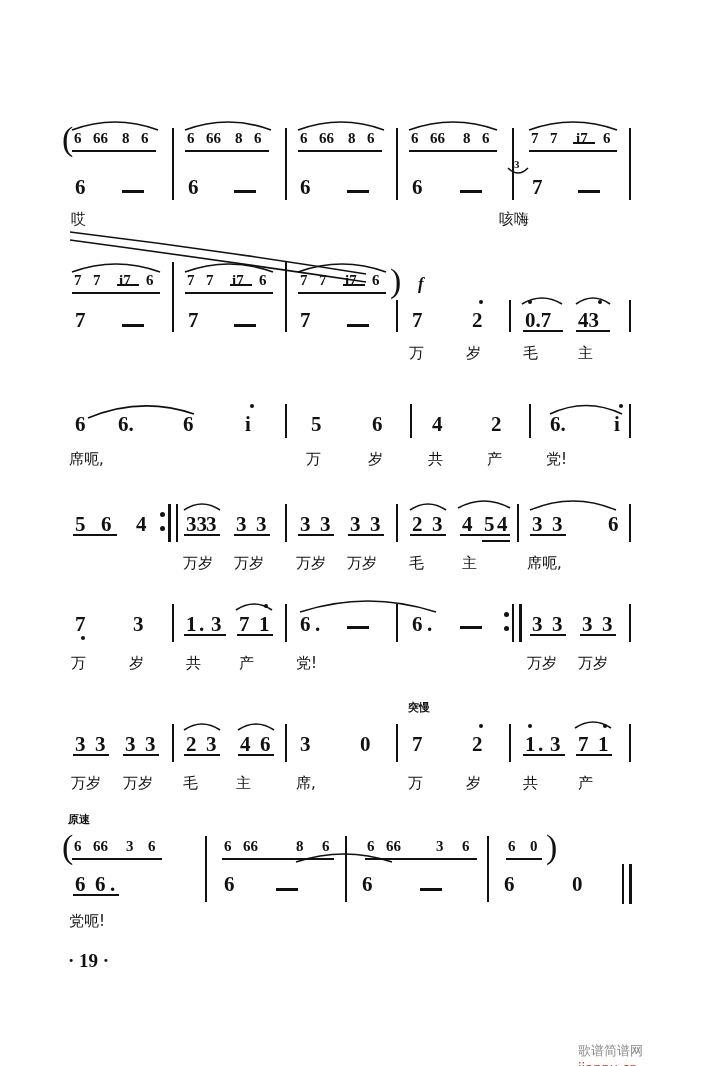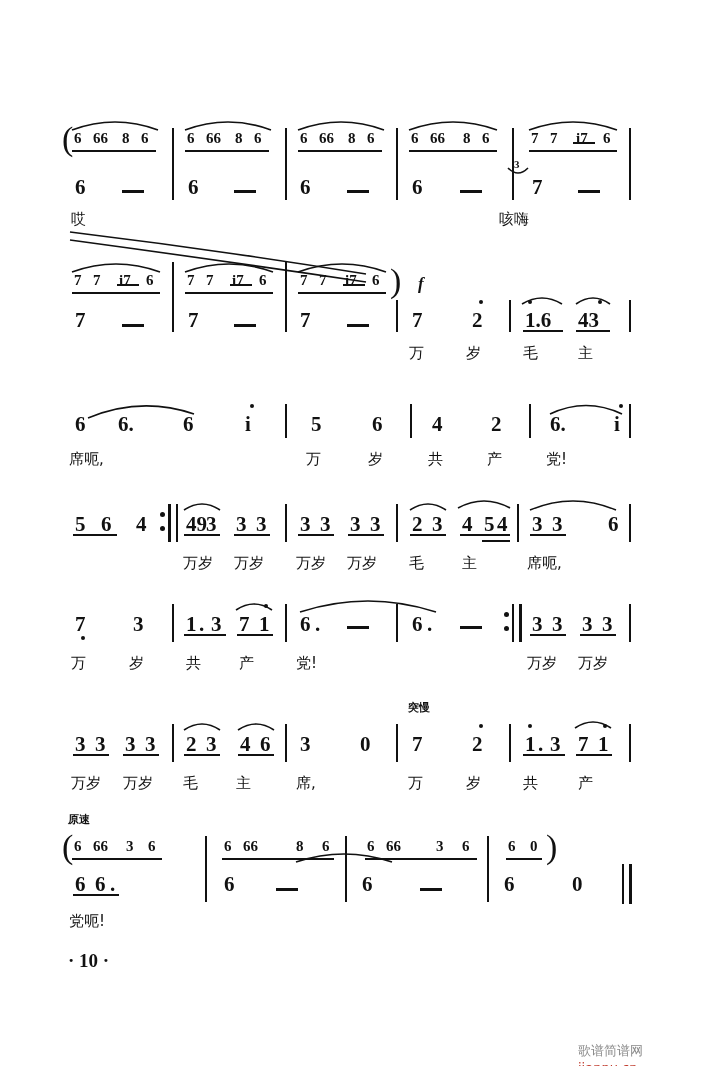--- a/index.html
+++ b/index.html
@@ -256,21 +256,21 @@
 
     <span class="abs num" style="left:75px; top:308px;">7</span>
     <div class="dash" style="left:122px; top:324px; width:22px;"></div>
     <span class="abs num" style="left:188px; top:308px;">7</span>
     <div class="dash" style="left:234px; top:324px; width:22px;"></div>
     <span class="abs num" style="left:300px; top:308px;">7</span>
     <div class="dash" style="left:347px; top:324px; width:22px;"></div>
     <span class="abs num" style="left:412px; top:308px;">7</span>
     <span class="abs num" style="left:472px; top:308px;">2</span>
     <div class="dotabove" style="left:479px; top:300px;"></div>
-    <span class="abs num" style="left:525px; top:308px;">1.6</span>
+    <span class="abs num" style="left:525px; top:308px;">0.7</span>
     <span class="abs num" style="left:578px; top:308px;">43</span>
     <div class="dotabove" style="left:528px; top:300px;"></div>
     <div class="dotabove" style="left:598px; top:300px;"></div>
     <div class="beam" style="left:523px; top:330px; width:40px;"></div>
     <div class="beam" style="left:576px; top:330px; width:34px;"></div>
     <svg class="slur" style="left:520px; top:292px;" width="44" height="14">
         <path d="M2,12 Q22,0 42,12"></path>
       </svg>
     <svg class="slur" style="left:574px; top:292px;" width="38" height="14">
         <path d="M2,12 Q19,0 36,12"></path>
@@ -329,21 +329,21 @@
     <span class="abs num" style="left:136px; top:512px;">4</span>
     <div class="beam" style="left:73px; top:534px; width:44px;"></div>
 
     <div class="barthick" style="left:168px; top:504px; height:38px;"></div>
     <div class="bar" style="left:176px; top:504px; height:38px;"></div>
     <div class="repeat-dots" style="left:160px; top:512px;">
         <i></i>
         <i></i>
       </div>
 
-    <span class="abs num" style="left:186px; top:512px;">49</span>
+    <span class="abs num" style="left:186px; top:512px;">33</span>
     <span class="abs num" style="left:206px; top:512px;">3</span>
     <span class="abs num" style="left:236px; top:512px;">3</span>
     <span class="abs num" style="left:256px; top:512px;">3</span>
     <div class="beam" style="left:184px; top:534px; width:36px;"></div>
     <div class="beam" style="left:234px; top:534px; width:36px;"></div>
     <svg class="slur" style="left:182px; top:498px;" width="40" height="14">
         <path d="M2,12 Q20,0 38,12"></path>
       </svg>
 
     <span class="abs num" style="left:300px; top:512px;">3</span>
@@ -554,19 +554,19 @@
     <div class="bar" style="left:205px; top:836px; height:66px;"></div>
     <div class="bar" style="left:345px; top:836px; height:66px;"></div>
     <div class="bar" style="left:487px; top:836px; height:66px;"></div>
 
     <div class="bar" style="left:622px; top:864px; height:40px;"></div>
     <div class="barthick" style="left:629px; top:864px; height:40px;"></div>
 
     <span class="abs lyr" style="left:69px; top:912px;">党呃!</span>
   </div>
 
-  <div class="pagenum" style="left:68px; top:950px;">· 10 ·</div>
+  <div class="pagenum" style="left:68px; top:950px;">· 19 ·</div>
 
   <div class="watermark" style="left:578px; top:1042px;">
     <span>歌谱简谱网 </span><span class="red">jianpu.cn</span>
   </div>
 
 </div>
 
 </body></html>

